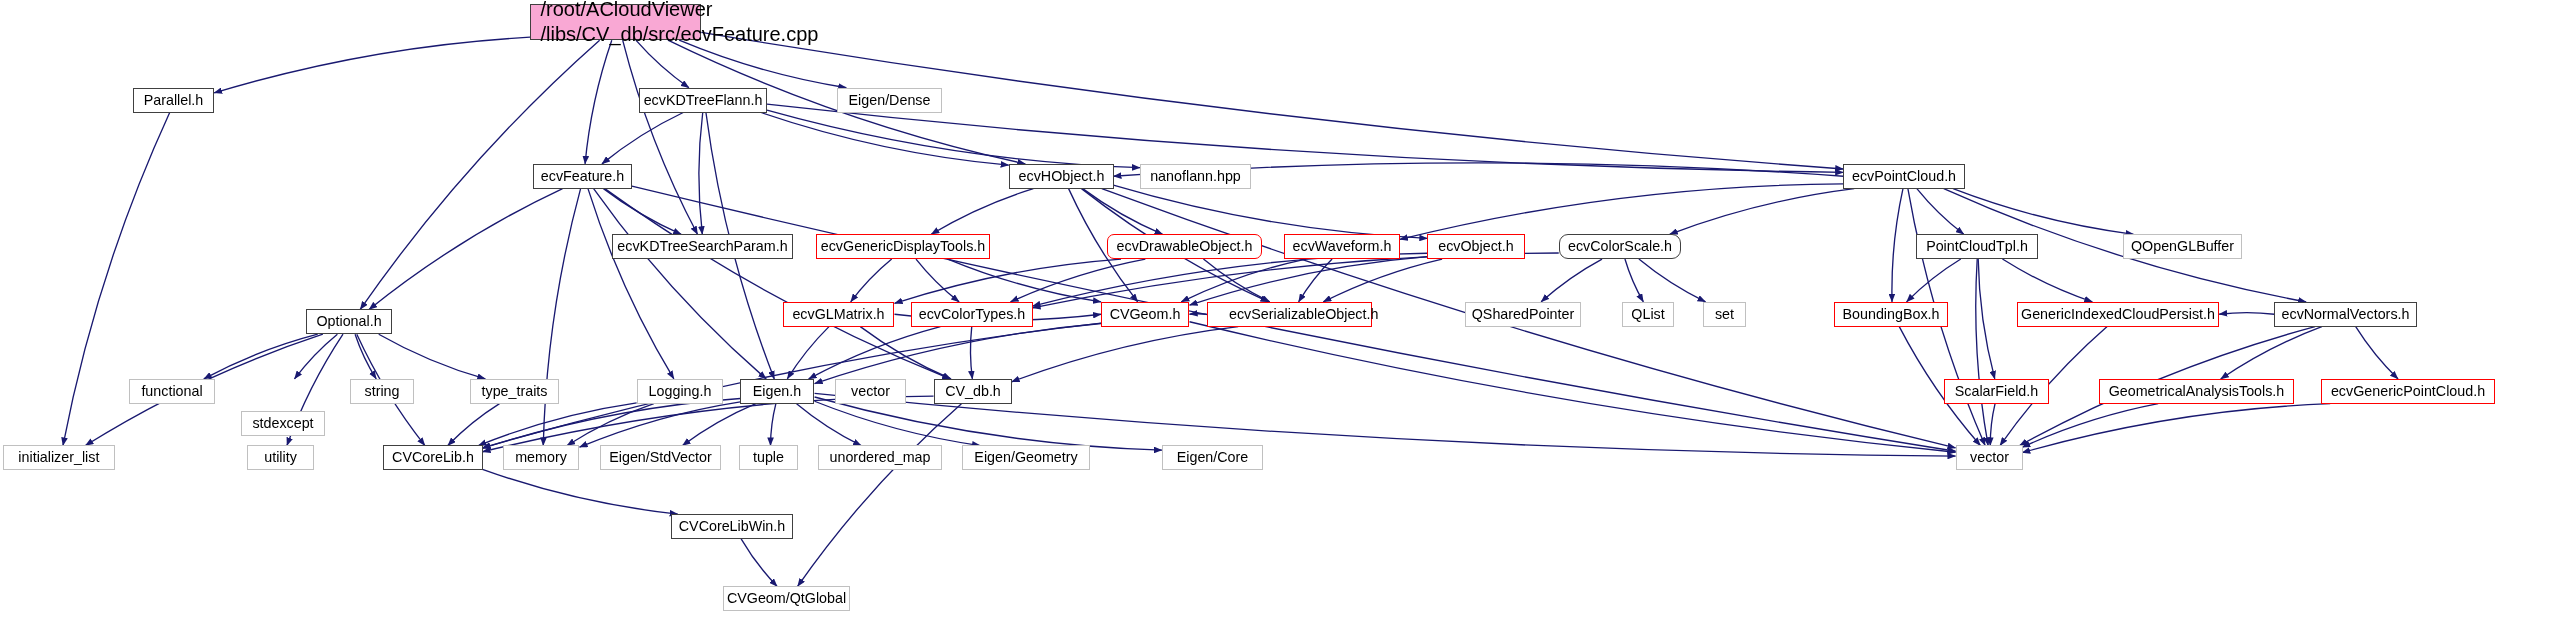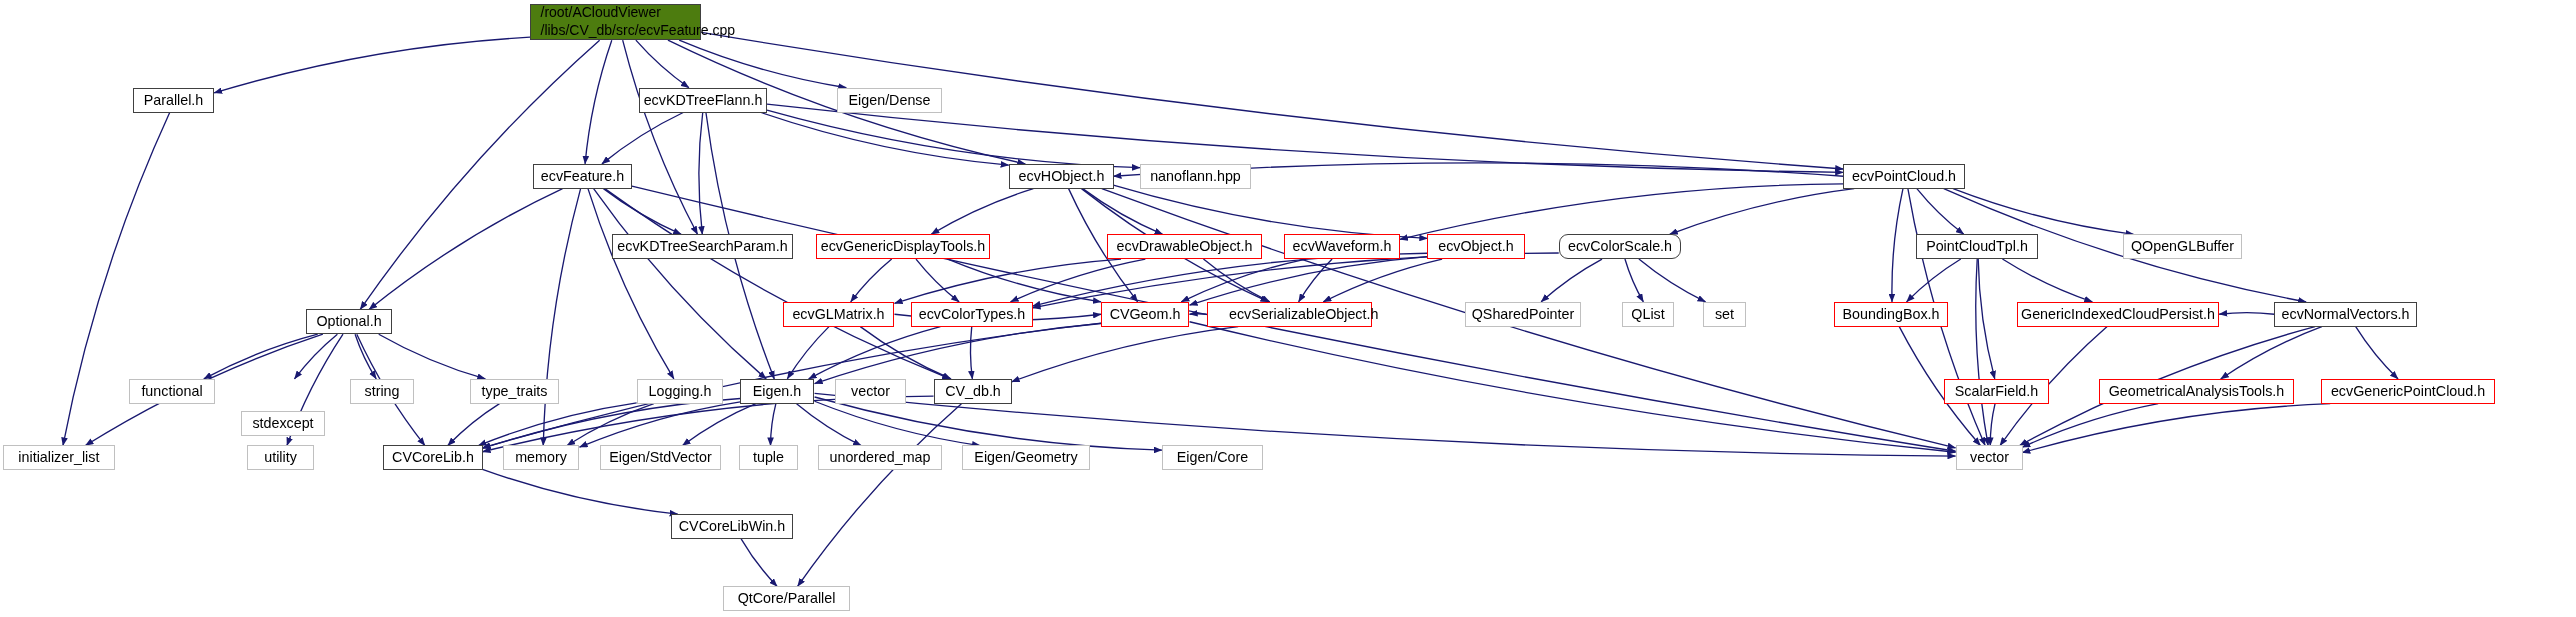--- a/index.html
+++ b/index.html
@@ -38,28 +38,28 @@
     padding: 0 7.6px;
     z-index: 5;
   }
   .node.hdr {
     border: 1px solid #404040;
   }
   .node.red {
     border: 1.5px solid #ff0000;
   }
   .node.root {
-    background: #4d7c0f;
+    background: #f9a8d4;
     border: 1px solid #404040;
     height: 36px;
     flex-direction: column;
     justify-content: center;
     align-items: flex-start;
     padding: 0 9.5px;
-    font-size: 14px;
+    font-size: 20px;
   }
   .node.root span {
     display: block;
     line-height: 1.25;
   }
   .node-label {
     pointer-events: none;
   }
 </style>
 </head>
@@ -195,21 +195,21 @@
     </div>
     <div class="node hdr" style="left: 1843px; top: 164px; width: 122px;">
       <span class="node-label">ecvPointCloud.h</span>
     </div>
     <div class="node hdr" style="left: 612px; top: 234px; width: 181px;">
       <span class="node-label">ecvKDTreeSearchParam.h</span>
     </div>
     <div class="node red" style="left: 816px; top: 234px; width: 174px;">
       <span class="node-label">ecvGenericDisplayTools.h</span>
     </div>
-    <div class="node red" style="left: 1107px; top: 234px; width: 155px;">
+    <div class="node red" style="left: 1107px; top: 234px; width: 155px; border-radius: 7px;">
       <span class="node-label">ecvDrawableObject.h</span>
     </div>
     <div class="node red" style="left: 1284px; top: 234px; width: 116px;">
       <span class="node-label">ecvWaveform.h</span>
     </div>
     <div class="node red" style="left: 1427px; top: 234px; width: 98px;">
       <span class="node-label">ecvObject.h</span>
     </div>
     <div class="node hdr" style="left: 1559px; top: 234px; width: 122px; border-radius: 9px;">
       <span class="node-label">ecvColorScale.h</span>
@@ -313,16 +313,16 @@
     <div class="node " style="left: 1162px; top: 445px; width: 101px;">
       <span class="node-label">Eigen/Core</span>
     </div>
     <div class="node " style="left: 1956px; top: 445px; width: 67px;">
       <span class="node-label">vector</span>
     </div>
     <div class="node hdr" style="left: 671px; top: 514px; width: 122px;">
       <span class="node-label">CVCoreLibWin.h</span>
     </div>
     <div class="node " style="left: 723px; top: 586px; width: 127px;">
-      <span class="node-label">QtCore/Parallel</span>
+      <span class="node-label">CVGeom/QtGlobal</span>
     </div>
   </div>
 
 
 </body></html>

